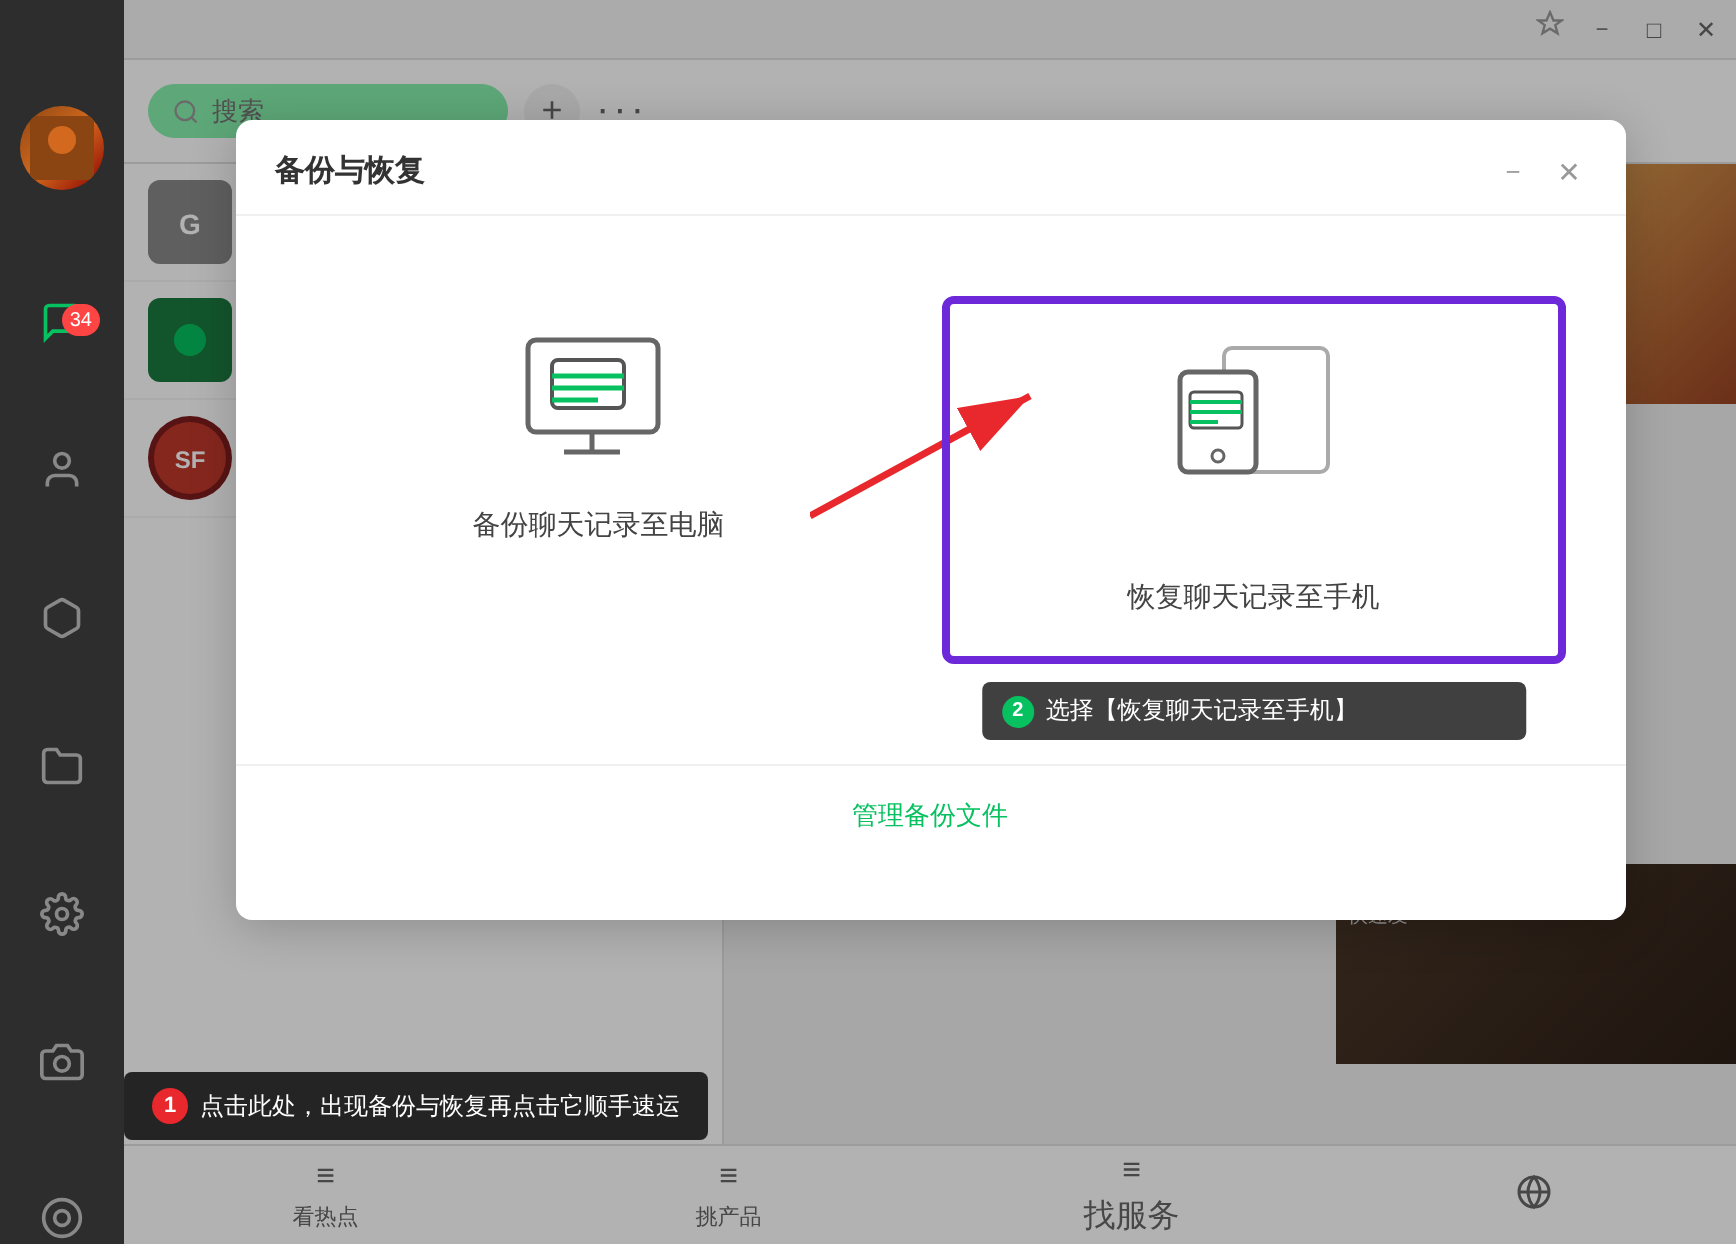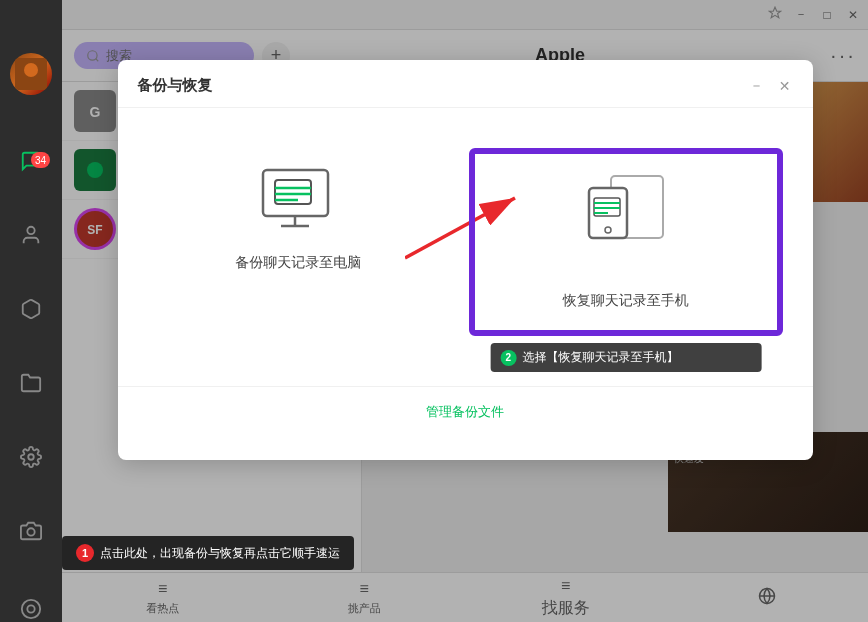--- a/index.html
+++ b/index.html
@@ -92,21 +92,21 @@
       align-items: center;
       padding: 0 12px;
       gap: 8px;
       border-bottom: 1px solid #e0e0e0;
       flex-shrink: 0;
     }
 
     .search-bar {
       display: flex;
       align-items: center;
-      background: #c4b5fd;
+      background: #86efac;
       border-radius: 16px;
       padding: 6px 12px;
       gap: 6px;
       width: 180px;
     }
 
     .search-bar input {
       border: none;
       background: transparent;
       outline: none;
@@ -304,21 +304,21 @@
       flex-direction: column;
       align-items: center;
       gap: 16px;
       cursor: pointer;
       padding: 20px;
       border-radius: 6px;
       flex: 1;
     }
 
     .option-card.highlighted {
-      border: 6px solid #6d28d9;
+      border: 4px solid #6d28d9;
       border-radius: 6px;
       gap: 48px;
     }
 
     .option-label {
       font-size: 14px;
       color: #444;
       text-align: center;
     }
 
@@ -536,21 +536,20 @@
 
     <div class="header">
       <div class="search-bar">
         <svg width="14" height="14" viewBox="0 0 24 24" fill="none" stroke="#999" stroke-width="2">
           <circle cx="11" cy="11" r="8"></circle>
           <line x1="21" y1="21" x2="16.65" y2="16.65"></line>
         </svg>
         <input type="text" placeholder="搜索" style="">
       </div>
       <button class="add-btn">+</button>
-      <div class="header-title">Apple</div>
       <div class="header-dots">···</div>
     </div>
 
     <div class="content-area">
 
       <div class="chat-list">
 
         <div class="chat-list-item">
           <div class="chat-avatar" style="background: #888;">
             <svg width="36" height="36" viewBox="0 0 36 36">
@@ -566,21 +565,21 @@
         <div class="chat-list-item">
           <div class="chat-avatar" style="background: #1a7a40;">
             <svg width="36" height="36" viewBox="0 0 36 36">
               <rect width="36" height="36" fill="#1a7a40"></rect>
               <circle cx="18" cy="18" r="8" fill="#07c160"></circle>
             </svg>
           </div>
         </div>
 
         <div class="chat-list-item">
-          <div class="chat-avatar" style="background: #d946ef; border-radius: 50%;">
+          <div class="chat-avatar" style="background: #7f1d1d; border-radius: 50%;">
             <svg width="36" height="36" viewBox="0 0 36 36">
               <circle cx="18" cy="18" r="18" fill="#c0392b"></circle>
               <text x="18" y="23" text-anchor="middle" fill="white" font-size="12" font-weight="bold">SF</text>
             </svg>
           </div>
         </div>
       </div>
 
       <div class="right-panel">
 

